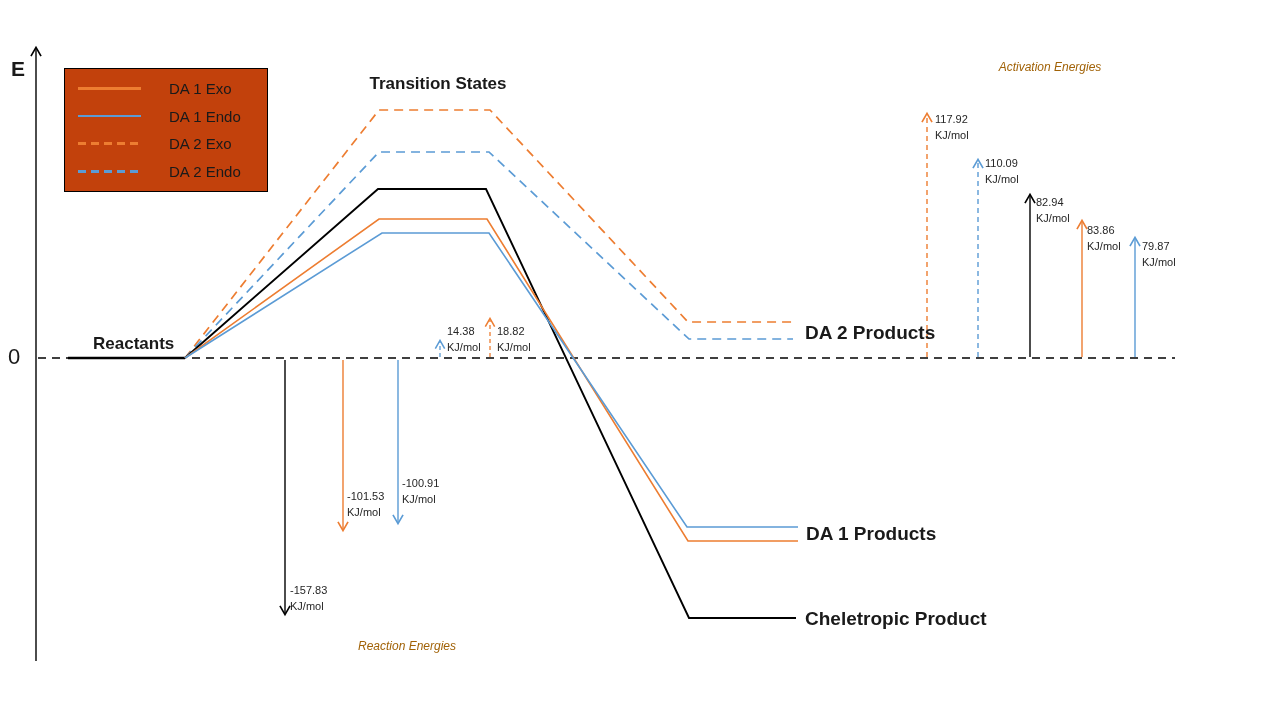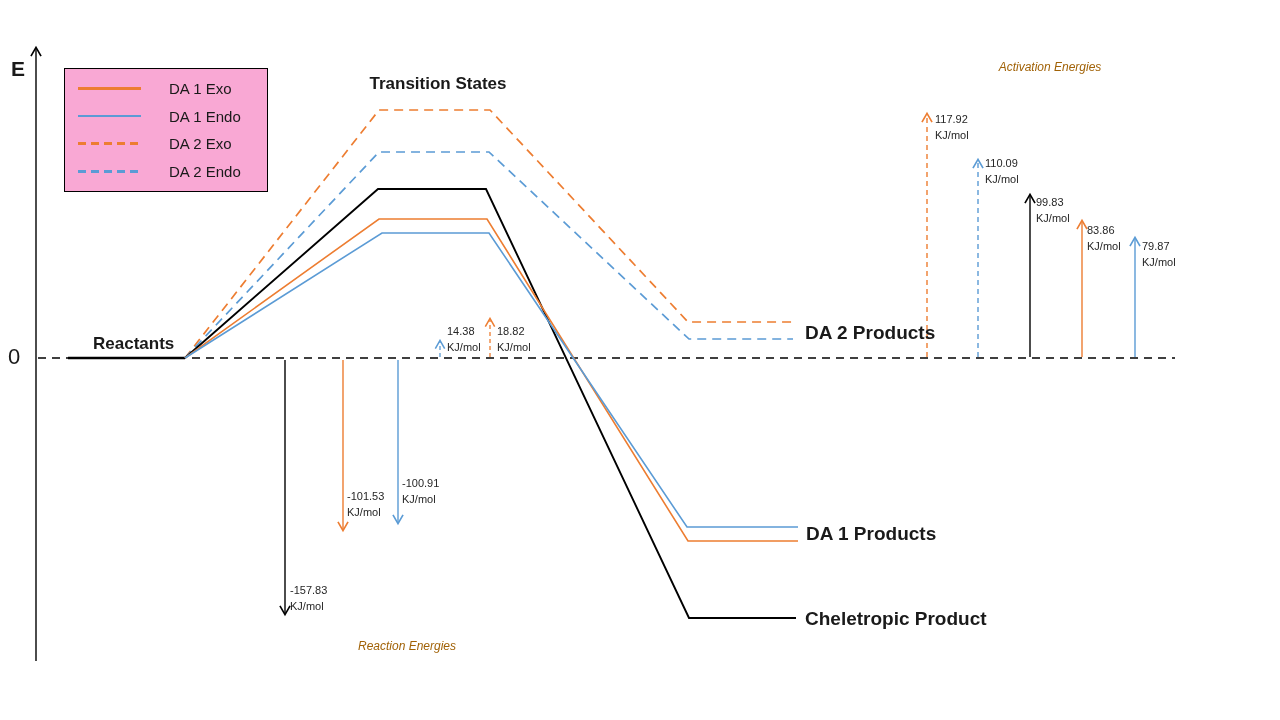--- a/index.html
+++ b/index.html
@@ -22,21 +22,21 @@
   .axis-title-italic { font-size: 12px; font-style: italic; color: #a16207; }
   .product-label { font-size: 19px; font-weight: bold; }
 
   .ann { position: absolute; font-size: 11px; line-height: 15.5px; color: #262626; }
 
   
   #legend {
     position: absolute; left: 64px; top: 68px;
     width: 204px; height: 124px;
     border: 1.4px solid #000;
-    background: #f9a8d4;
+    background: #c2410c;
     display: flex; flex-direction: column; justify-content: space-evenly;
     box-sizing: border-box;
     padding: 2px 0;
   }
   .legend-row { display: flex; align-items: center; height: 20px; }
   .legend-sample { width: 63px; margin-left: 13px; flex: none; }
   .ls-solid-orange { height: 2.4px; background: #ED7D31; }
   .ls-solid-blue   { height: 2.4px; background: #5B9BD5; }
   .ls-solid-black  { height: 2.4px; background: #000000; }
   .ls-dash-orange  { height: 2.6px;
@@ -126,21 +126,21 @@
 
   <div class="ann" style="left:935px; top:112px;">
     <div>117.92</div>
     <div>KJ/mol</div>
   </div>
   <div class="ann" style="left:985px; top:156px;">
     <div>110.09</div>
     <div>KJ/mol</div>
   </div>
   <div class="ann" style="left:1036px; top:195px;">
-    <div>99.83</div>
+    <div>82.94</div>
     <div>KJ/mol</div>
   </div>
   <div class="ann" style="left:1087px; top:223px;">
     <div>83.86</div>
     <div>KJ/mol</div>
   </div>
   <div class="ann" style="left:1142px; top:239px;">
     <div>79.87</div>
     <div>KJ/mol</div>
   </div>

